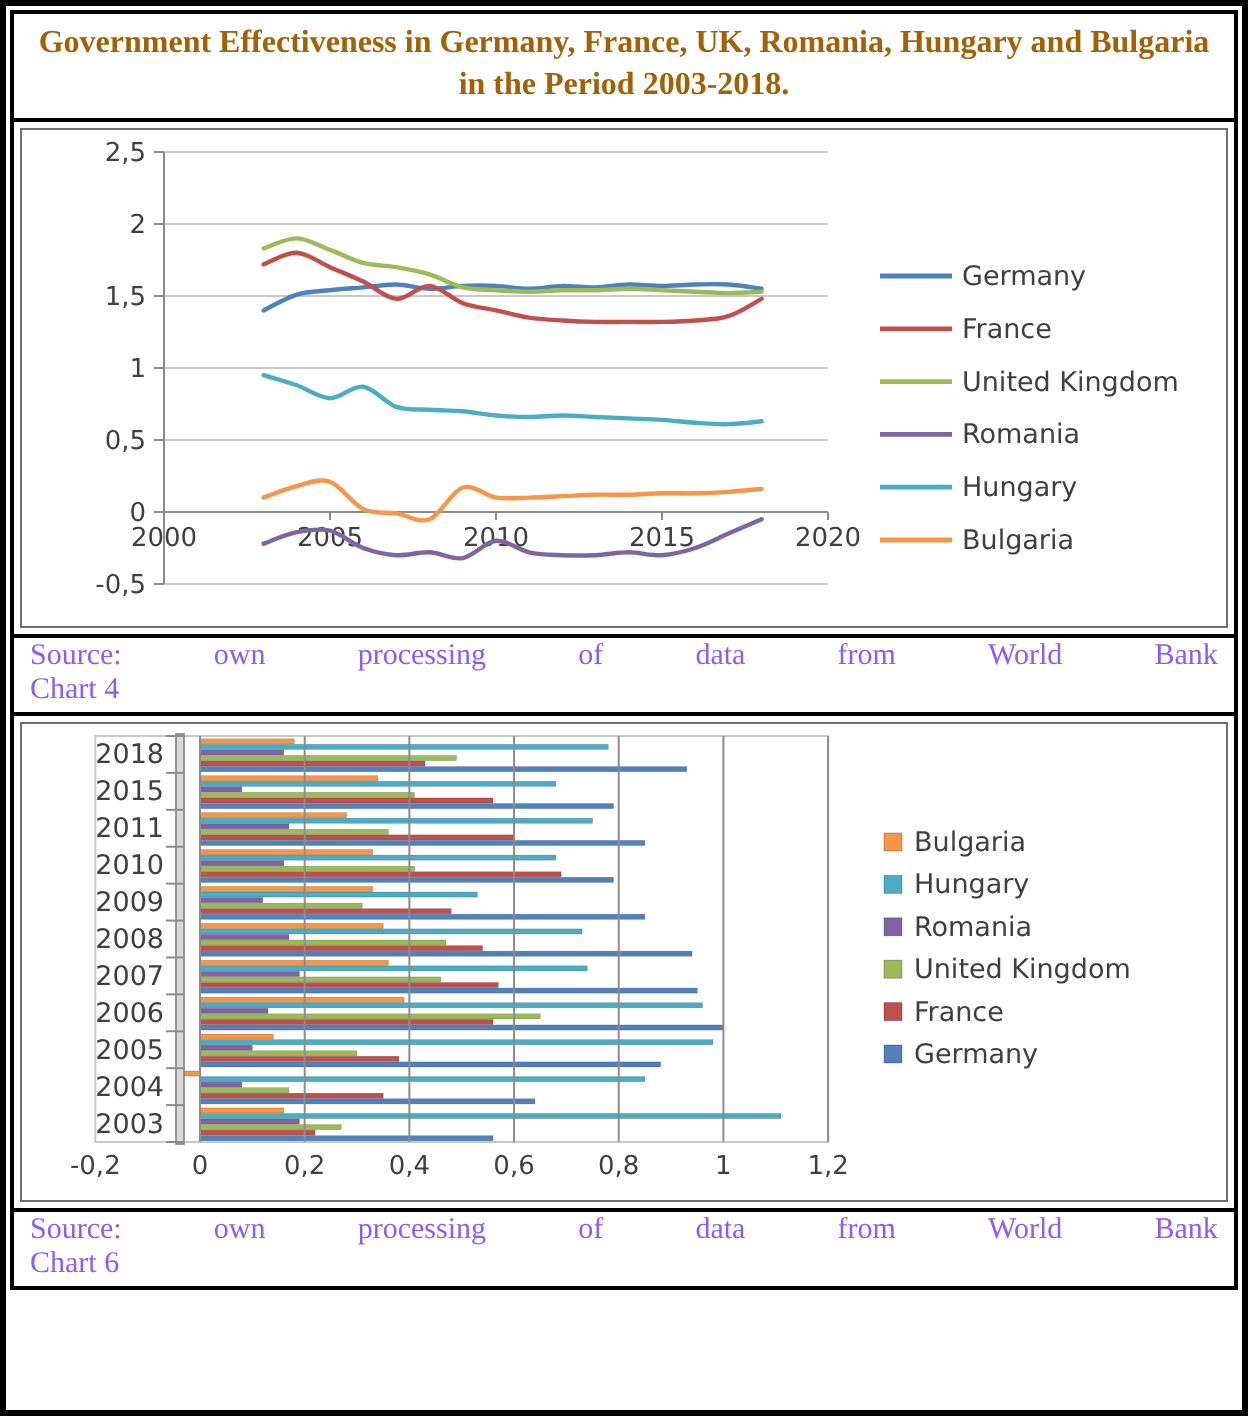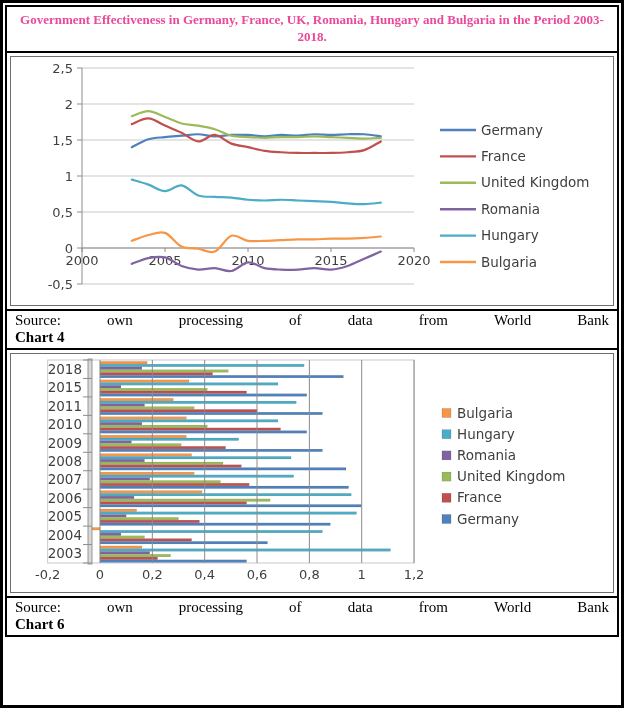--- a/index.html
+++ b/index.html
@@ -1,26 +1,26 @@
 <!DOCTYPE html>
 <html><head>
 <meta charset="utf-8">
 <style>
   html,body{margin:0;padding:0;background:#fff;}
   .page{width:624px;height:708px;box-sizing:border-box;border:3px solid #000;padding:2px;background:#fff;font-family:"Liberation Serif",serif;}
   .cell{border:2px solid #000;box-sizing:border-box;background:#fff;}
   .cell + .cell{margin-top:-2px;}
-  .title-cell{padding:4px 10px 6px;text-align:center;font-weight:bold;font-size:13px;line-height:1.32;color:#ec4899;}
+  .title-cell{padding:4px 10px 6px;text-align:center;font-weight:bold;font-size:16px;line-height:1.32;color:#a16207;}
   .chart-cell{padding:3px;}
   .chart-frame{border:1px solid #6f6f6f;padding:1px;background:#fff;}
   .chart-frame svg{display:block;}
-  .source-cell{padding:1px 8px 2px;font-size:15px;color:#000000;}
+  .source-cell{padding:1px 8px 2px;font-size:15px;color:#8b5cf6;}
   .source-line{display:flex;justify-content:space-between;}
   .source-line span{white-space:nowrap;}
-  .chart-label{display:block;font-weight:bold;}
+  .chart-label{display:block;}
   svg text{font-family:"DejaVu Sans","Liberation Sans",sans-serif;fill:#3f3f3f;}
 </style>
 </head>
 <body>
 
 <div class="page">
 
   <div class="cell title-cell">Government Effectiveness in Germany, France, UK, Romania, Hungary and Bulgaria in the Period 2003-2018.</div>
 
   <div class="cell chart-cell">

